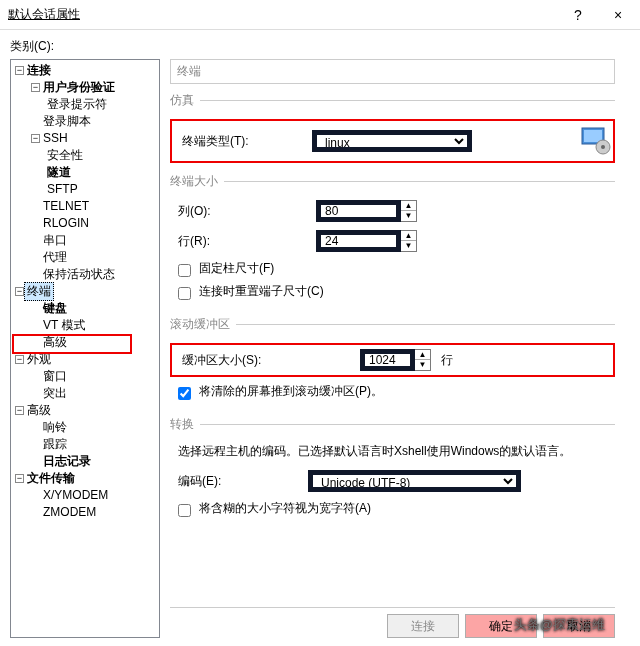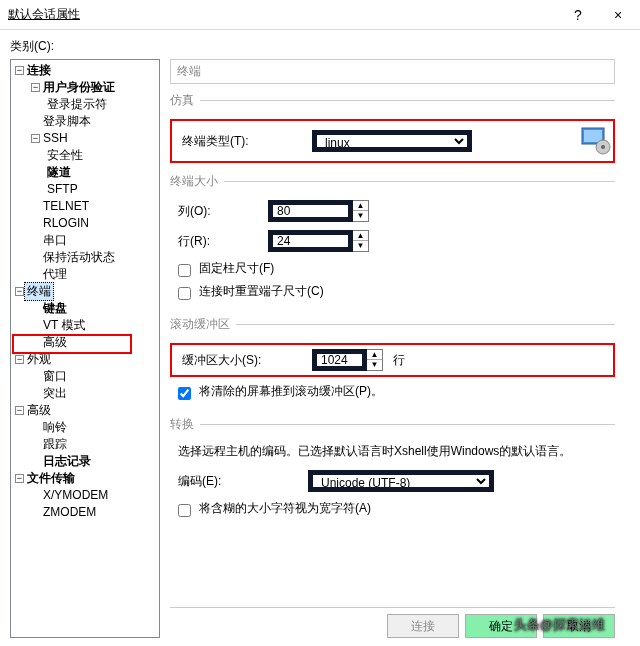--- a/index.html
+++ b/index.html
@@ -23,30 +23,30 @@
 .hlbox1 { position:absolute; border:2px solid #e00; left:1px; top:274px; width:120px; height:20px; pointer-events:none; }
 .right-pane { flex: 1; display: flex; flex-direction: column; }
 .disabled-input { border:1px solid #ccc; padding:3px 6px; color:#888; background:#fff; margin-bottom: 8px; }
 fieldset.sect { border:none; border-top:1px solid #ccc; padding:10px 0 6px 0; margin-bottom:4px; }
 fieldset.sect legend { color:#888; padding-right:6px; }
 .row { display:flex; align-items:center; margin-bottom:8px; padding-left:8px; }
 .row .lbl { width:130px; }
 .row .lbl2 { width:90px; }
 select, input[type=text] { border:5px solid #0f172a; height:22px; padding:0 4px; background:#fff; }
 .combo { width:160px; }
-.num { width:85px; }
+.num { width:85px;margin-left:48px; }
 .spin { display:inline-flex; flex-direction:column; border:1px solid #7a7a7a; border-left:none; height:22px; }
 .spin span { width:15px; height:10px; display:flex; align-items:center; justify-content:center; font-size:8px; border-bottom:1px solid #aaa; line-height:8px; cursor:pointer; }
 .spin span:last-child { border-bottom:none; }
 .chk { display:flex; align-items:flex-end; gap:8px; padding-left:8px; margin-bottom:6px; }
 .hl-red { border:2px solid #e00; padding:4px 2px; }
 .icon-term { width:32px; height:32px; }
 .desc { padding-left:8px; margin-bottom:10px; color:#000; }
 .footer { display:flex; justify-content:flex-end; gap:6px; padding:6px 0 0 0; border-top:1px solid #ccc; margin-top:auto; align-items:center; position:relative; }
-.footer button { min-width:72px; height:24px; border:1px solid #adadad; background:#86efac; }
+.footer button { min-width:72px; height:24px; border:1px solid #adadad; background:#fca5a5; }
 .footer button:disabled { color:#888; background:#efefef; }
 .watermark { position:absolute; right:10px; bottom:4px; color:#737373; text-shadow:0 0 3px #000,0 0 3px #000; font-size:13px; }
 </style>
 </head>
 <body>
 
 <div class="titlebar">
   <span class="title">默认会话属性</span>
   <div class="btn">?</div>
   <div class="btn">×</div>
@@ -92,25 +92,25 @@
         <li class="l1">
             <span class="ng"></span>
             <span>RLOGIN</span>
           </li>
         <li class="l1">
             <span class="ng"></span>
             <span>串口</span>
           </li>
         <li class="l1">
             <span class="ng"></span>
+            <span>代理</span>
+          </li>
+        <li class="l1">
+            <span class="ng"></span>
             <span>保持活动状态</span>
-          </li>
-        <li class="l1">
-            <span class="ng"></span>
-            <span>代理</span>
           </li>
         <li class="l0">
             <span class="tg">−</span>
             <span class="sel">终端</span>
           </li>
         <li class="l1">
             <span class="ng"></span>
             <span class="bold">键盘</span>
           </li>
         <li class="l1">
@@ -229,21 +229,21 @@
             <input type="checkbox" checked="" style="">
             <span>将清除的屏幕推到滚动缓冲区(P)。</span>
           </label>
       </fieldset>
 
       <fieldset class="sect">
         <legend>转换</legend>
         <div class="desc">选择远程主机的编码。已选择默认语言时Xshell使用Windows的默认语言。</div>
         <div class="row">
           <span class="lbl">编码(E):</span>
-          <select class="combo" style="width:186px"><option>Unicode (UTF-8)</option></select>
+          <select class="combo" style="width:213px"><option>Unicode (UTF-8)</option></select>
         </div>
         <label class="chk">
             <input type="checkbox" style="">
             <span>将含糊的大小字符视为宽字符(A)</span>
           </label>
       </fieldset>
 
       <div class="footer">
         <button disabled="">连接</button>
         <button>确定</button>

